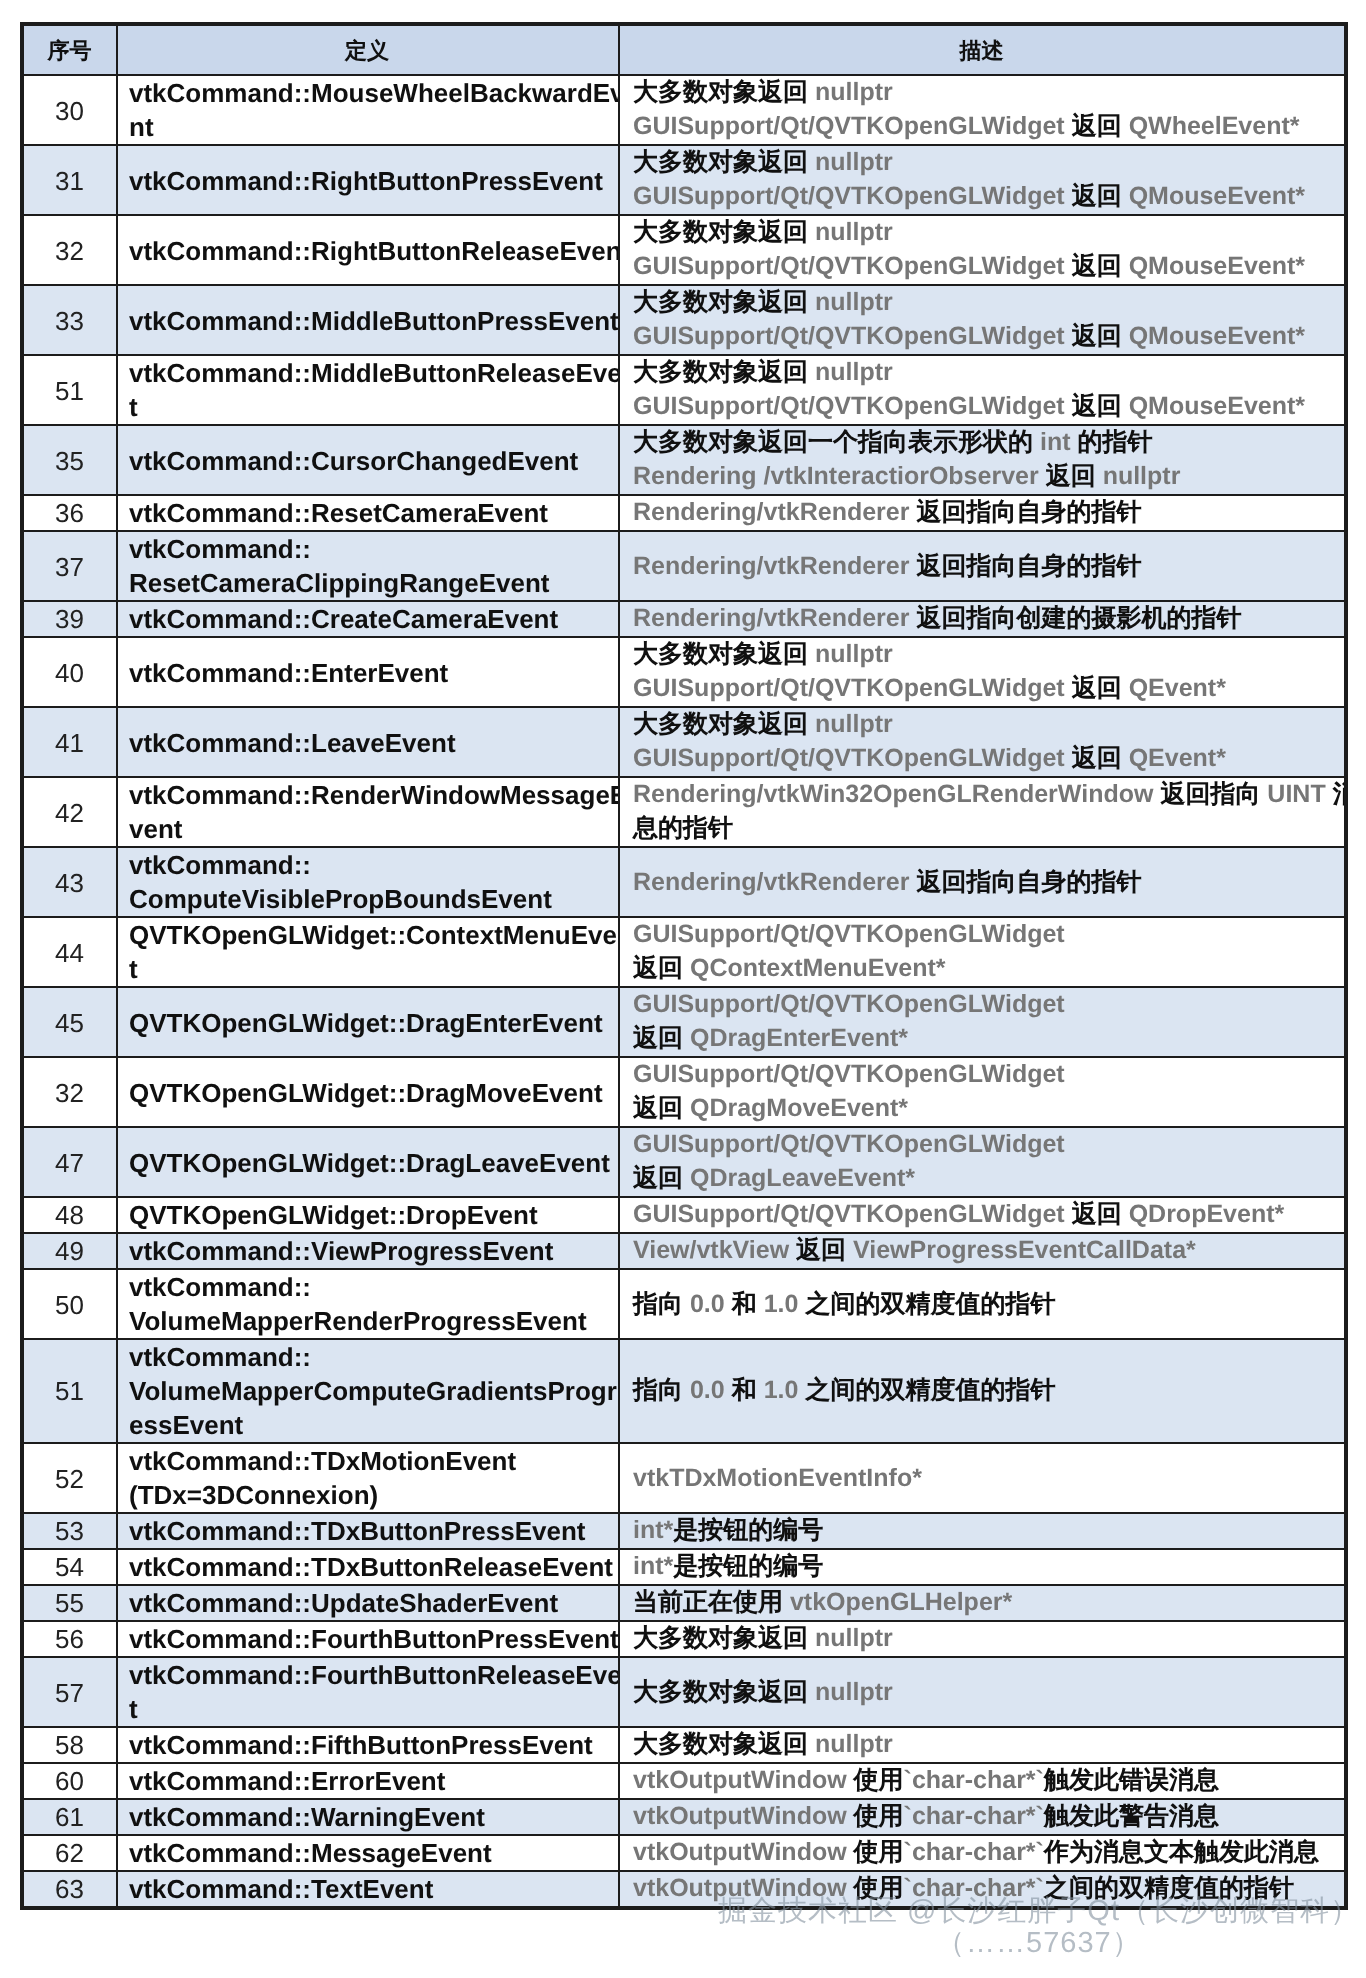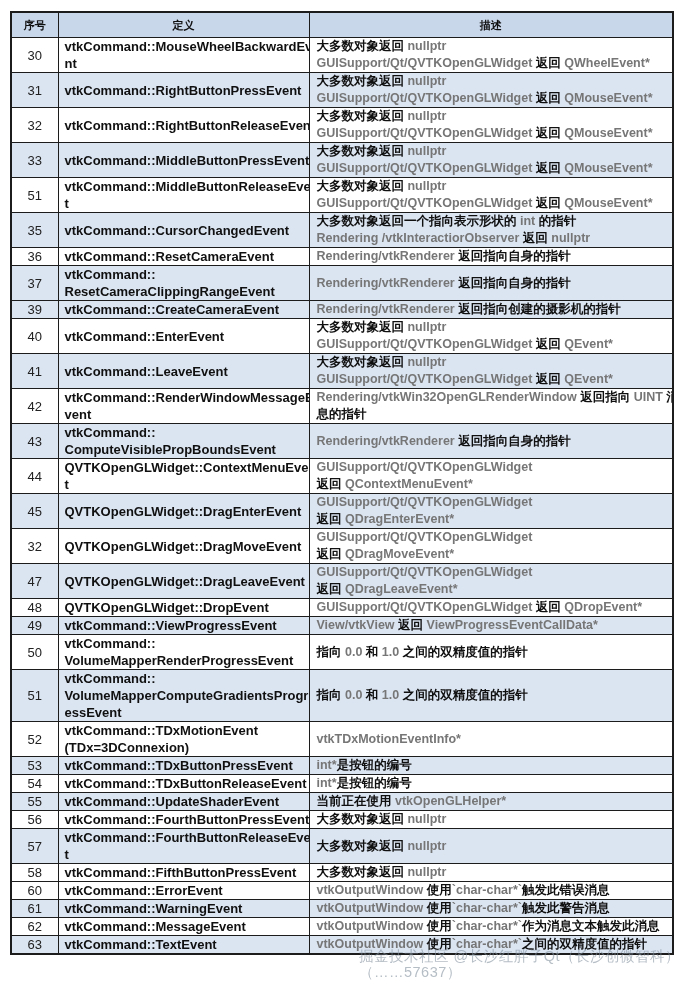--- a/index.html
+++ b/index.html
@@ -10,21 +10,21 @@
   .evt th,.evt td{border:1px solid #1c1c1c;vertical-align:middle;overflow:hidden;}
   .evt thead th{height:24px;background:#c9d7eb;font-size:11px;font-weight:700;color:#101010;
     text-align:center;padding:0;}
   .evt td{padding:0.5px 0;background:#fff;}
   tr.alt td{background:#dbe5f2;}
   .c-idx{text-align:center;font-size:13px;color:#222;}
   .c-def{font-weight:700;font-size:13px;color:#101010;padding:0 4px 0 6px !important;}
   .c-desc{font-size:12.5px;color:#101010;padding:0 4px 0 7px !important;font-weight:bold;}
   .ln{line-height:17px;white-space:nowrap;}
   .code{color:#767676;}
-  .watermark{position:absolute;right:3px;bottom:9px;text-align:left;color:#84929f;opacity:.6;
+  .watermark{position:absolute;right:3px;bottom:9px;text-align:center;color:#84929f;opacity:.6;
     font-size:14.5px;line-height:16px;letter-spacing:.5px;pointer-events:none;}
 </style>
 </head>
 <body>
 
 <div class="page">
   <table class="evt">
     <colgroup>
       <col style="width:47px">
       <col style="width:251px">

